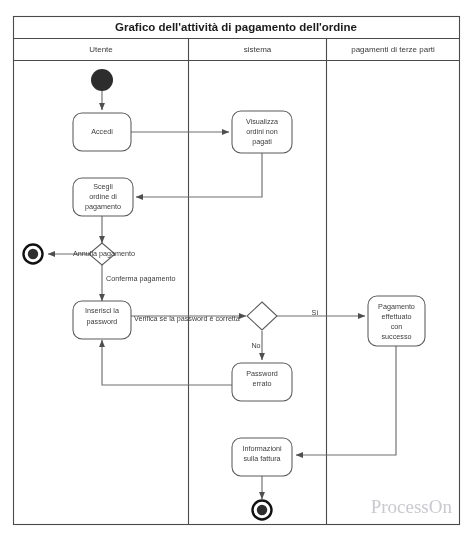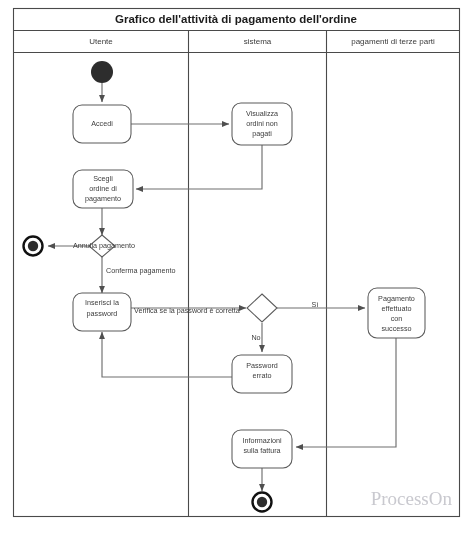--- a/index.html
+++ b/index.html
@@ -10,21 +10,21 @@
   body {
     width: 474px;
     height: 534px;
     font-family: "Liberation Sans", sans-serif;
     position: relative;
     overflow: hidden;
   }
   #diagram-root {
     position: absolute;
     left: 0;
-    top: 0;
+    top: 8px;
     width: 474px;
     height: 466px;
     text-decoration: underline;
   }
   svg {
     display: block;
   }
   .frame-line {
     fill: none;
     stroke: #4a4a4a;

